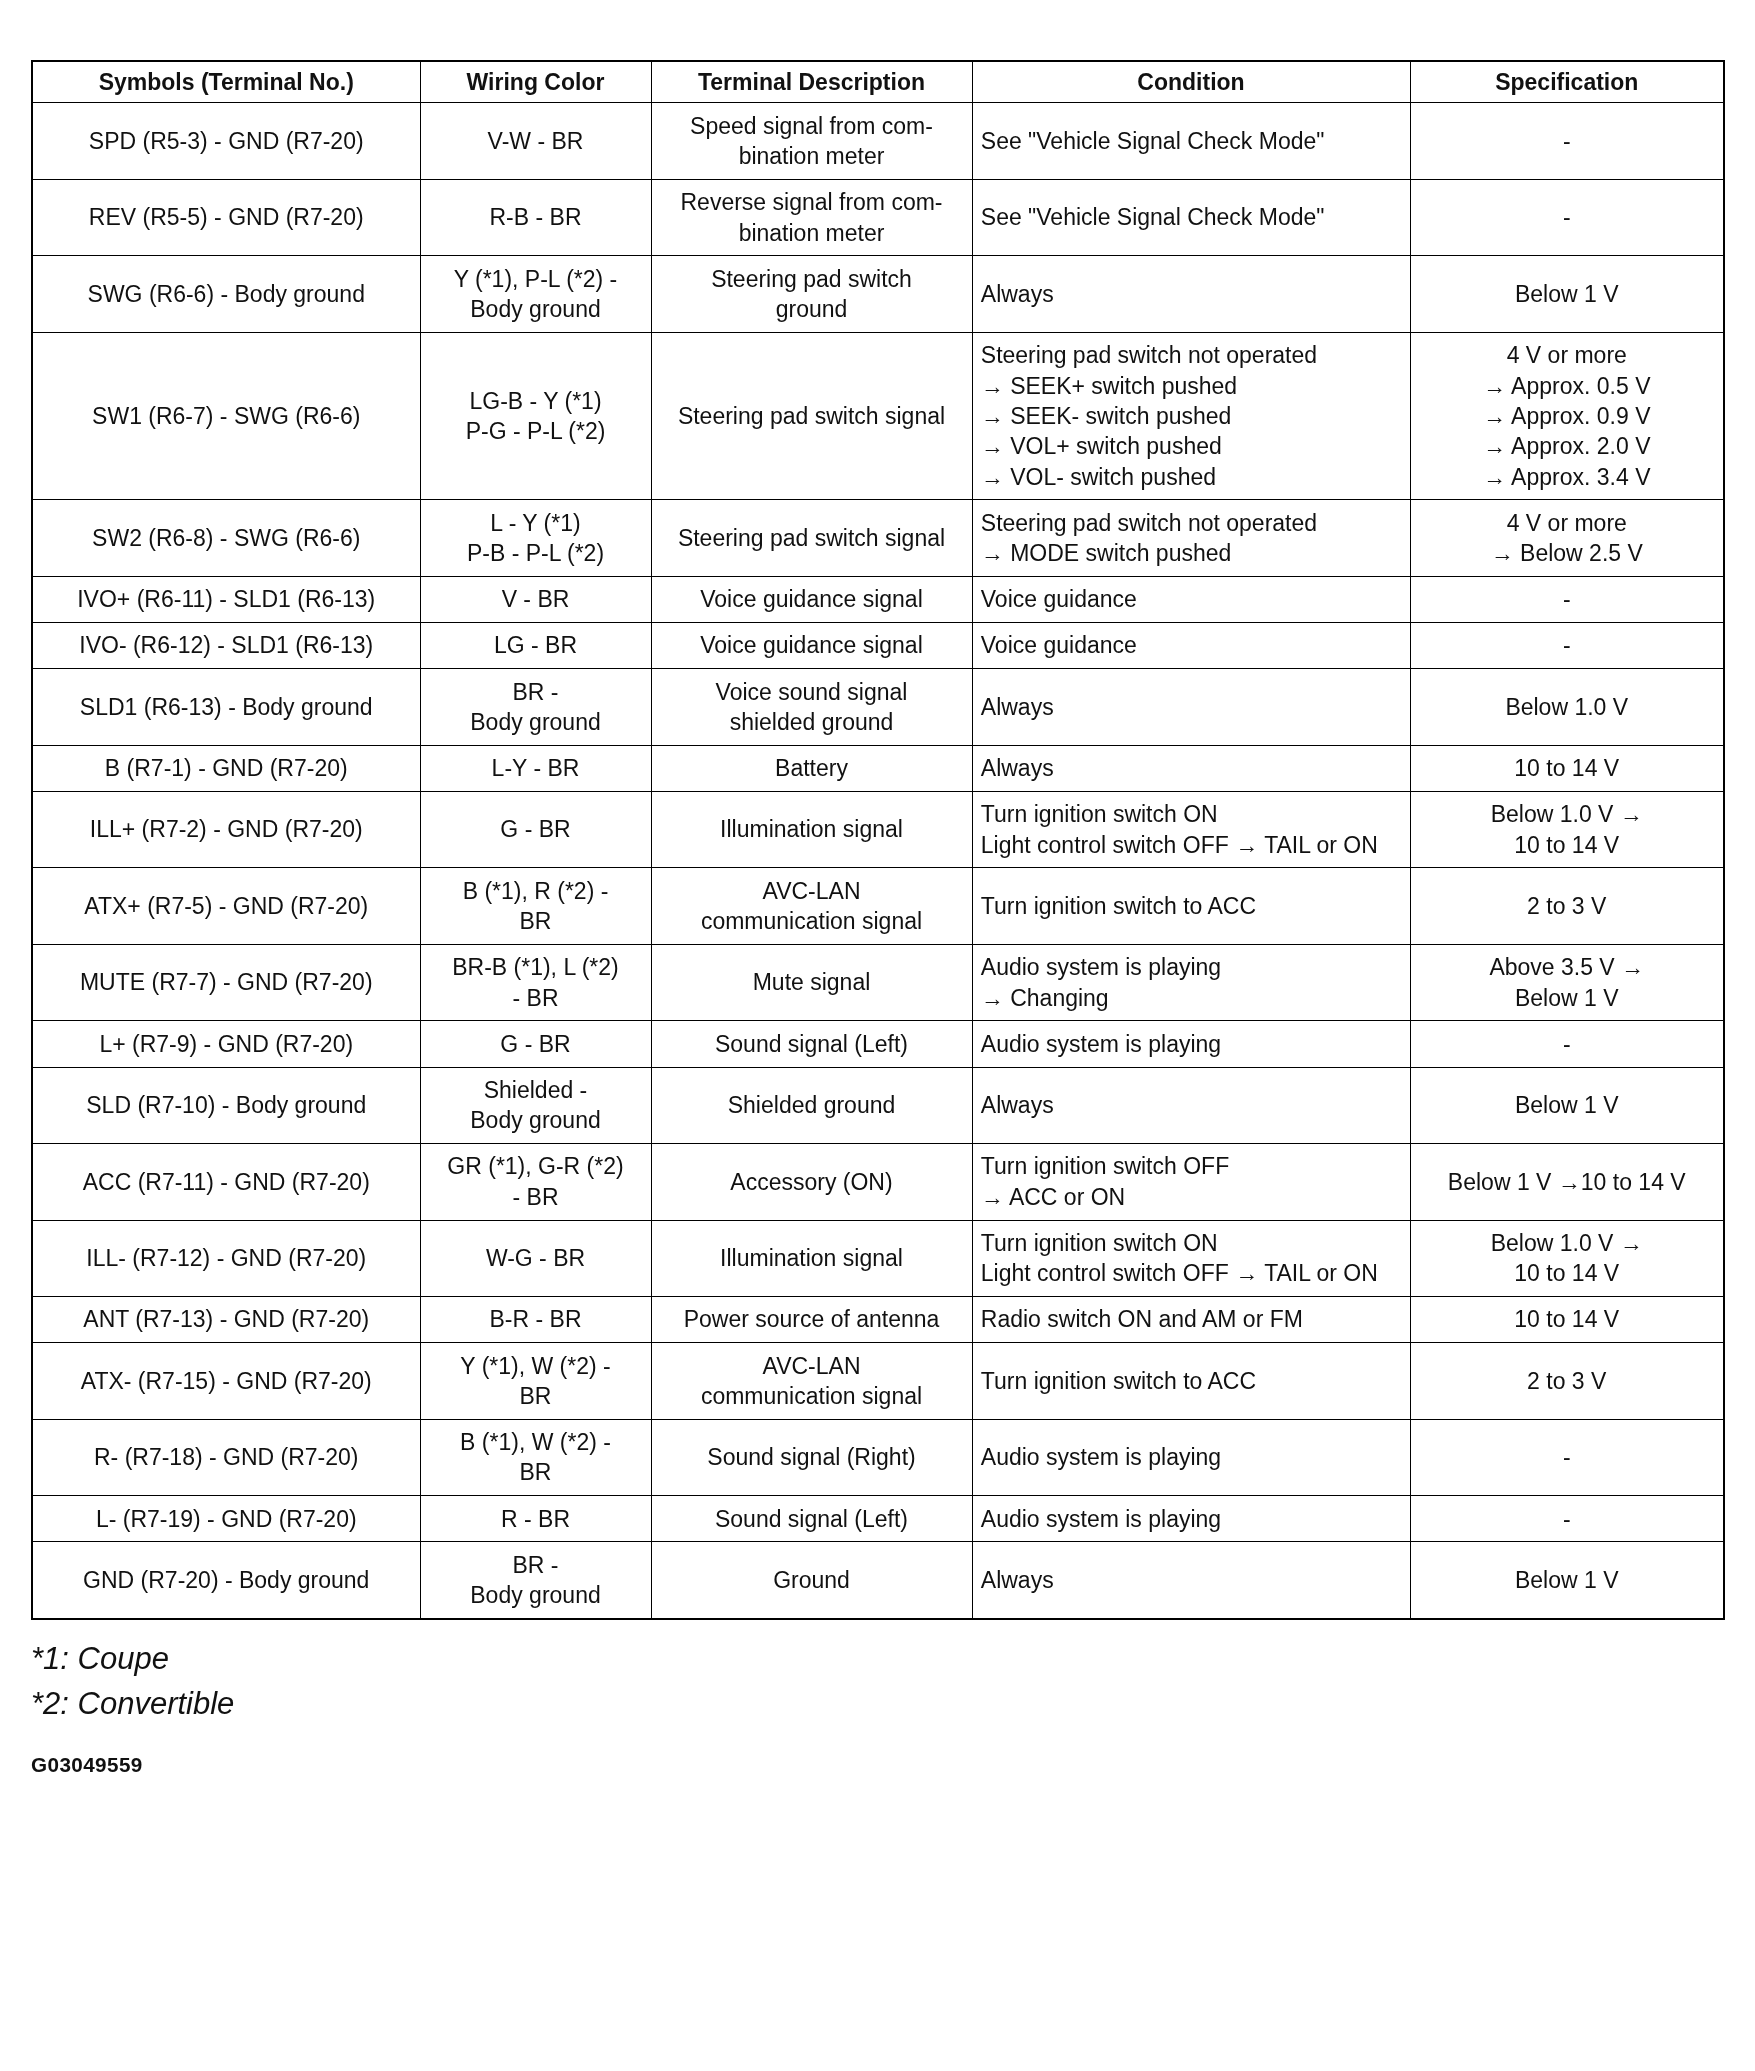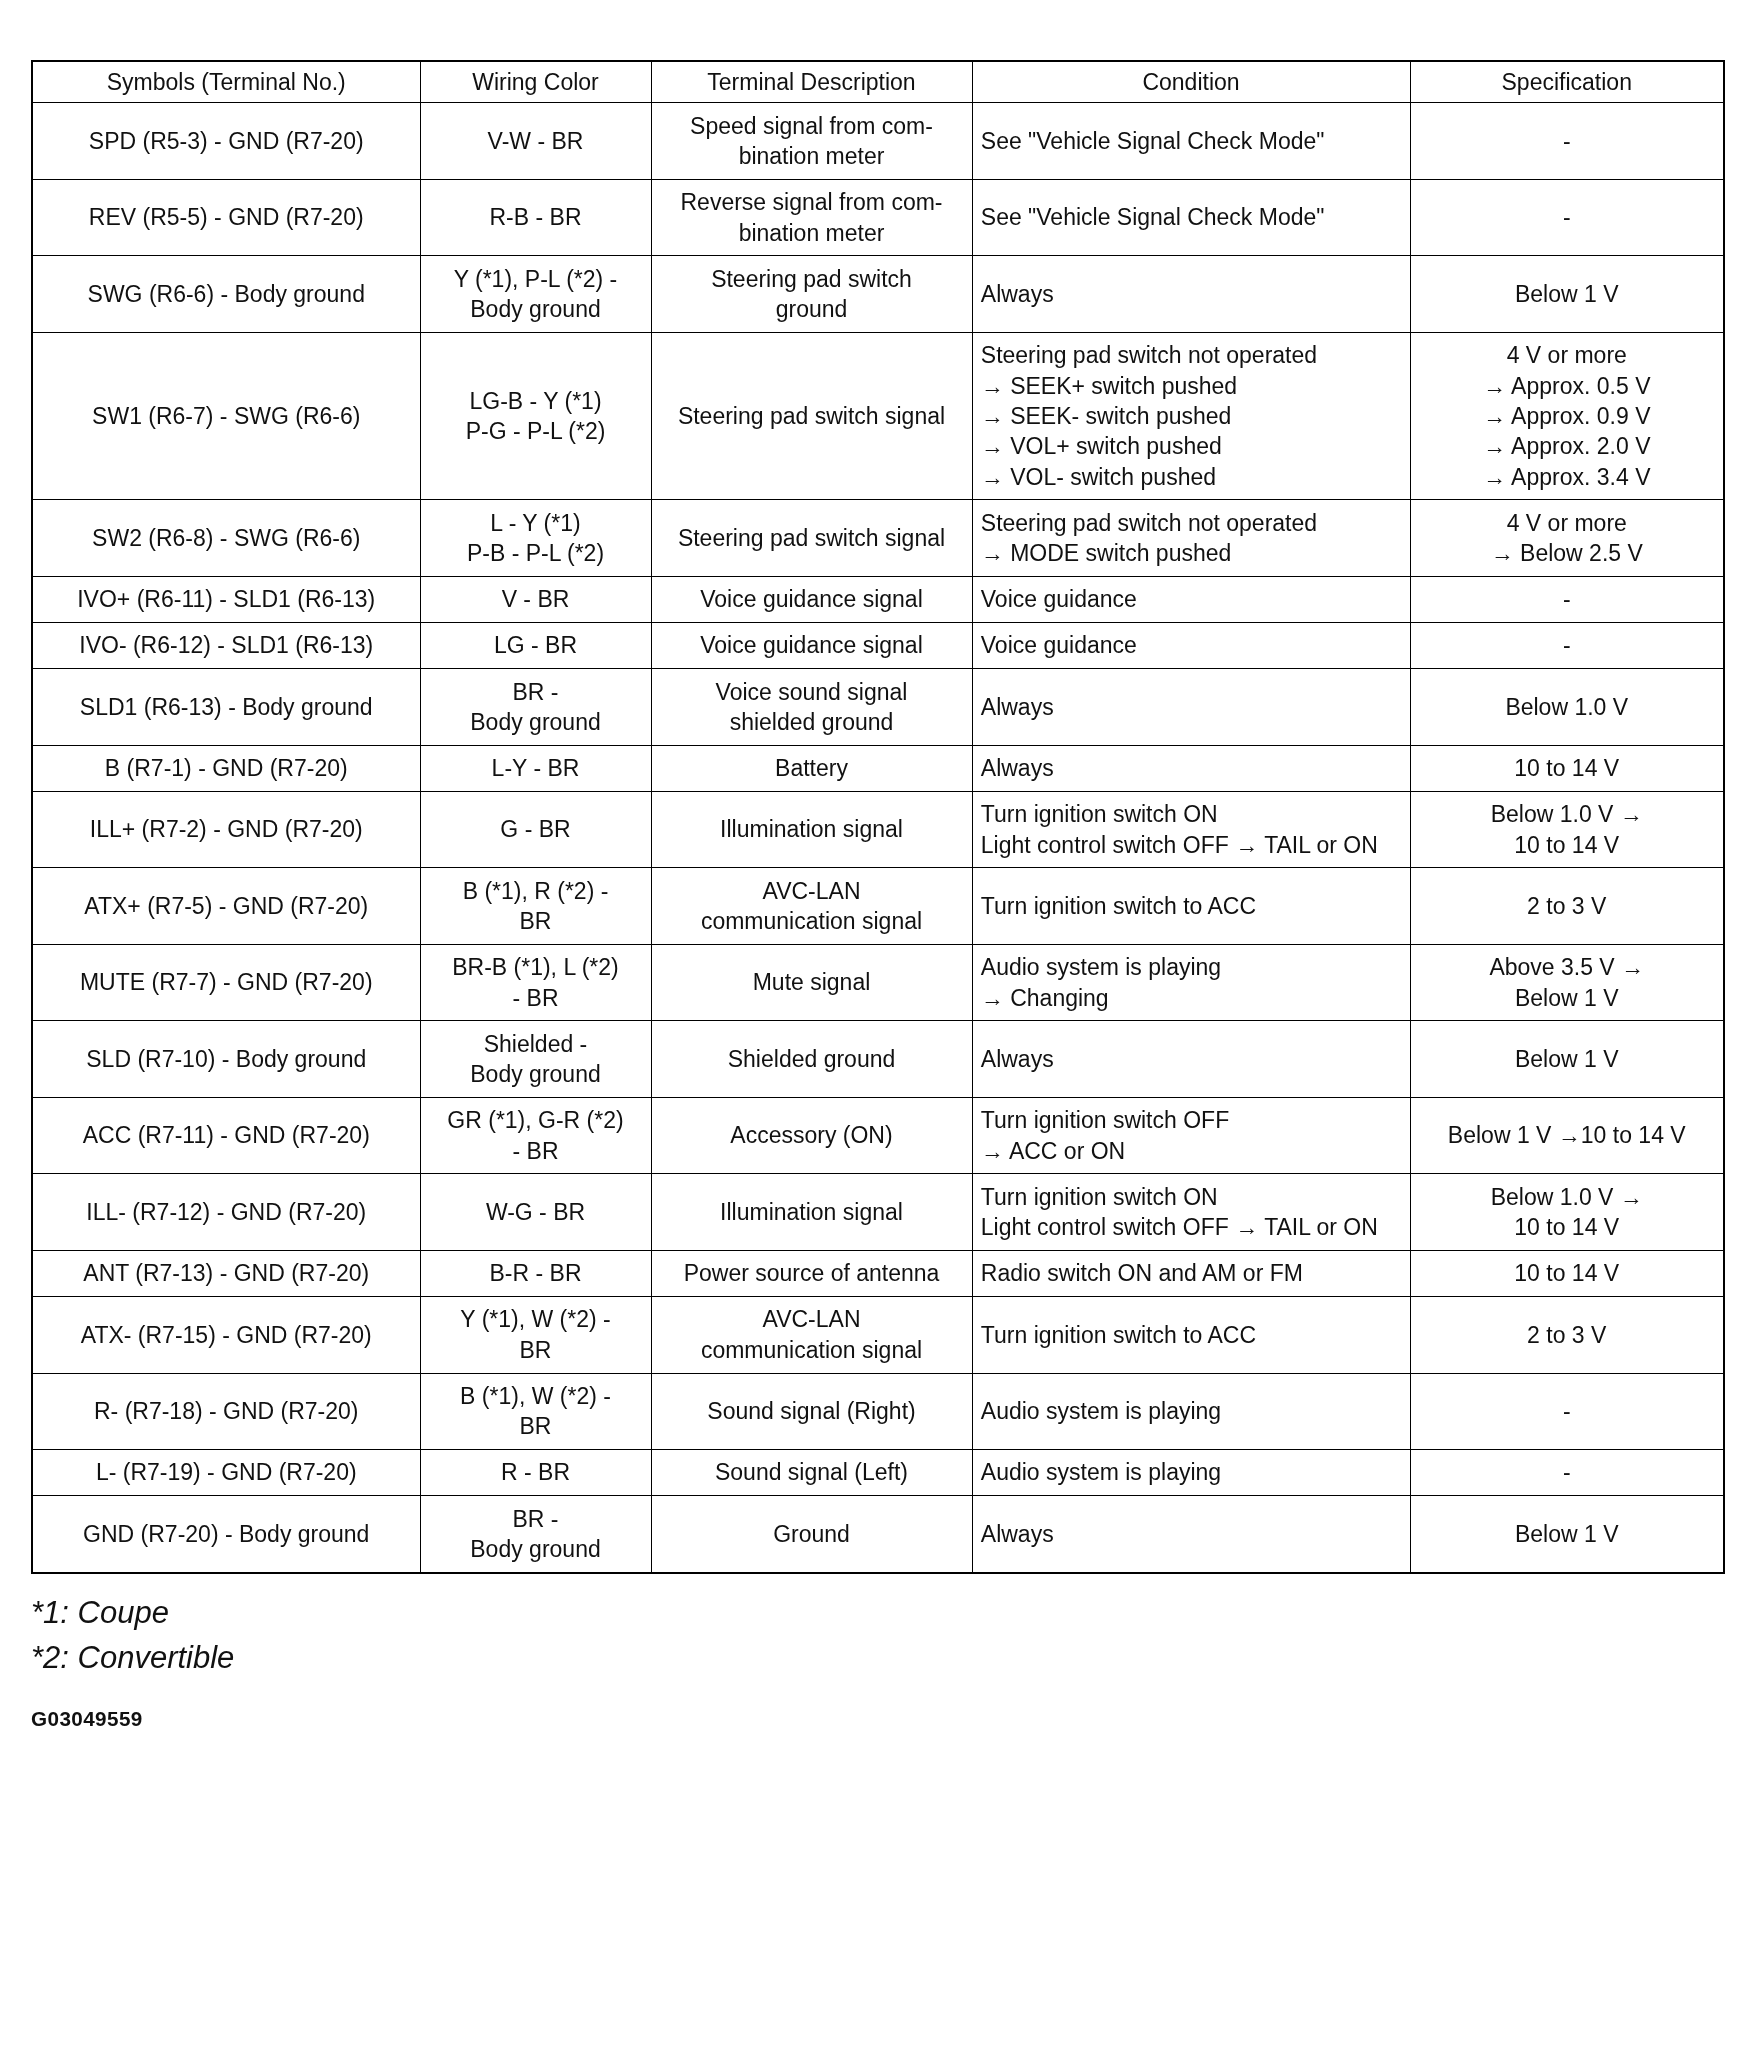--- a/index.html
+++ b/index.html
@@ -26,21 +26,21 @@
   table.spec-table td {
     border: 1.7px solid #000000;
     font-size: 23px;
     line-height: 1.32;
     padding: 7.4px 8.3px;
     vertical-align: middle;
     white-space: pre-line;
     overflow-wrap: break-word;
   }
   table.spec-table th {
-    font-weight: normal;
+    font-weight: bold;
     text-align: center;
     height: 28px;
     padding: 5px 1px;
   }
   
   col.c0 { width: 388px; }
   col.c1 { width: 231px; }
   col.c2 { width: 321px; }
   col.c3 { width: 438px; }
   col.c4 { width: 314px; }
@@ -193,20 +193,27 @@
           <td class="col-0">MUTE (R7-7) - GND (R7-20)</td>
           <td class="col-1">BR-B (*1), L (*2)
 - BR</td>
           <td class="col-2">Mute signal</td>
           <td class="col-3">Audio system is playing
 → Changing</td>
           <td class="col-4">Above 3.5 V →
 Below 1 V</td>
         </tr>
         <tr>
+          <td class="col-0">L+ (R7-9) - GND (R7-20)</td>
+          <td class="col-1">G - BR</td>
+          <td class="col-2">Sound signal (Left)</td>
+          <td class="col-3">Audio system is playing</td>
+          <td class="col-4">-</td>
+        </tr>
+        <tr>
           <td class="col-0">SLD (R7-10) - Body ground</td>
           <td class="col-1">Shielded -
 Body ground</td>
           <td class="col-2">Shielded ground</td>
           <td class="col-3">Always</td>
           <td class="col-4">Below 1 V</td>
         </tr>
         <tr>
           <td class="col-0">ACC (R7-11) - GND (R7-20)</td>
           <td class="col-1">GR (*1), G-R (*2)

